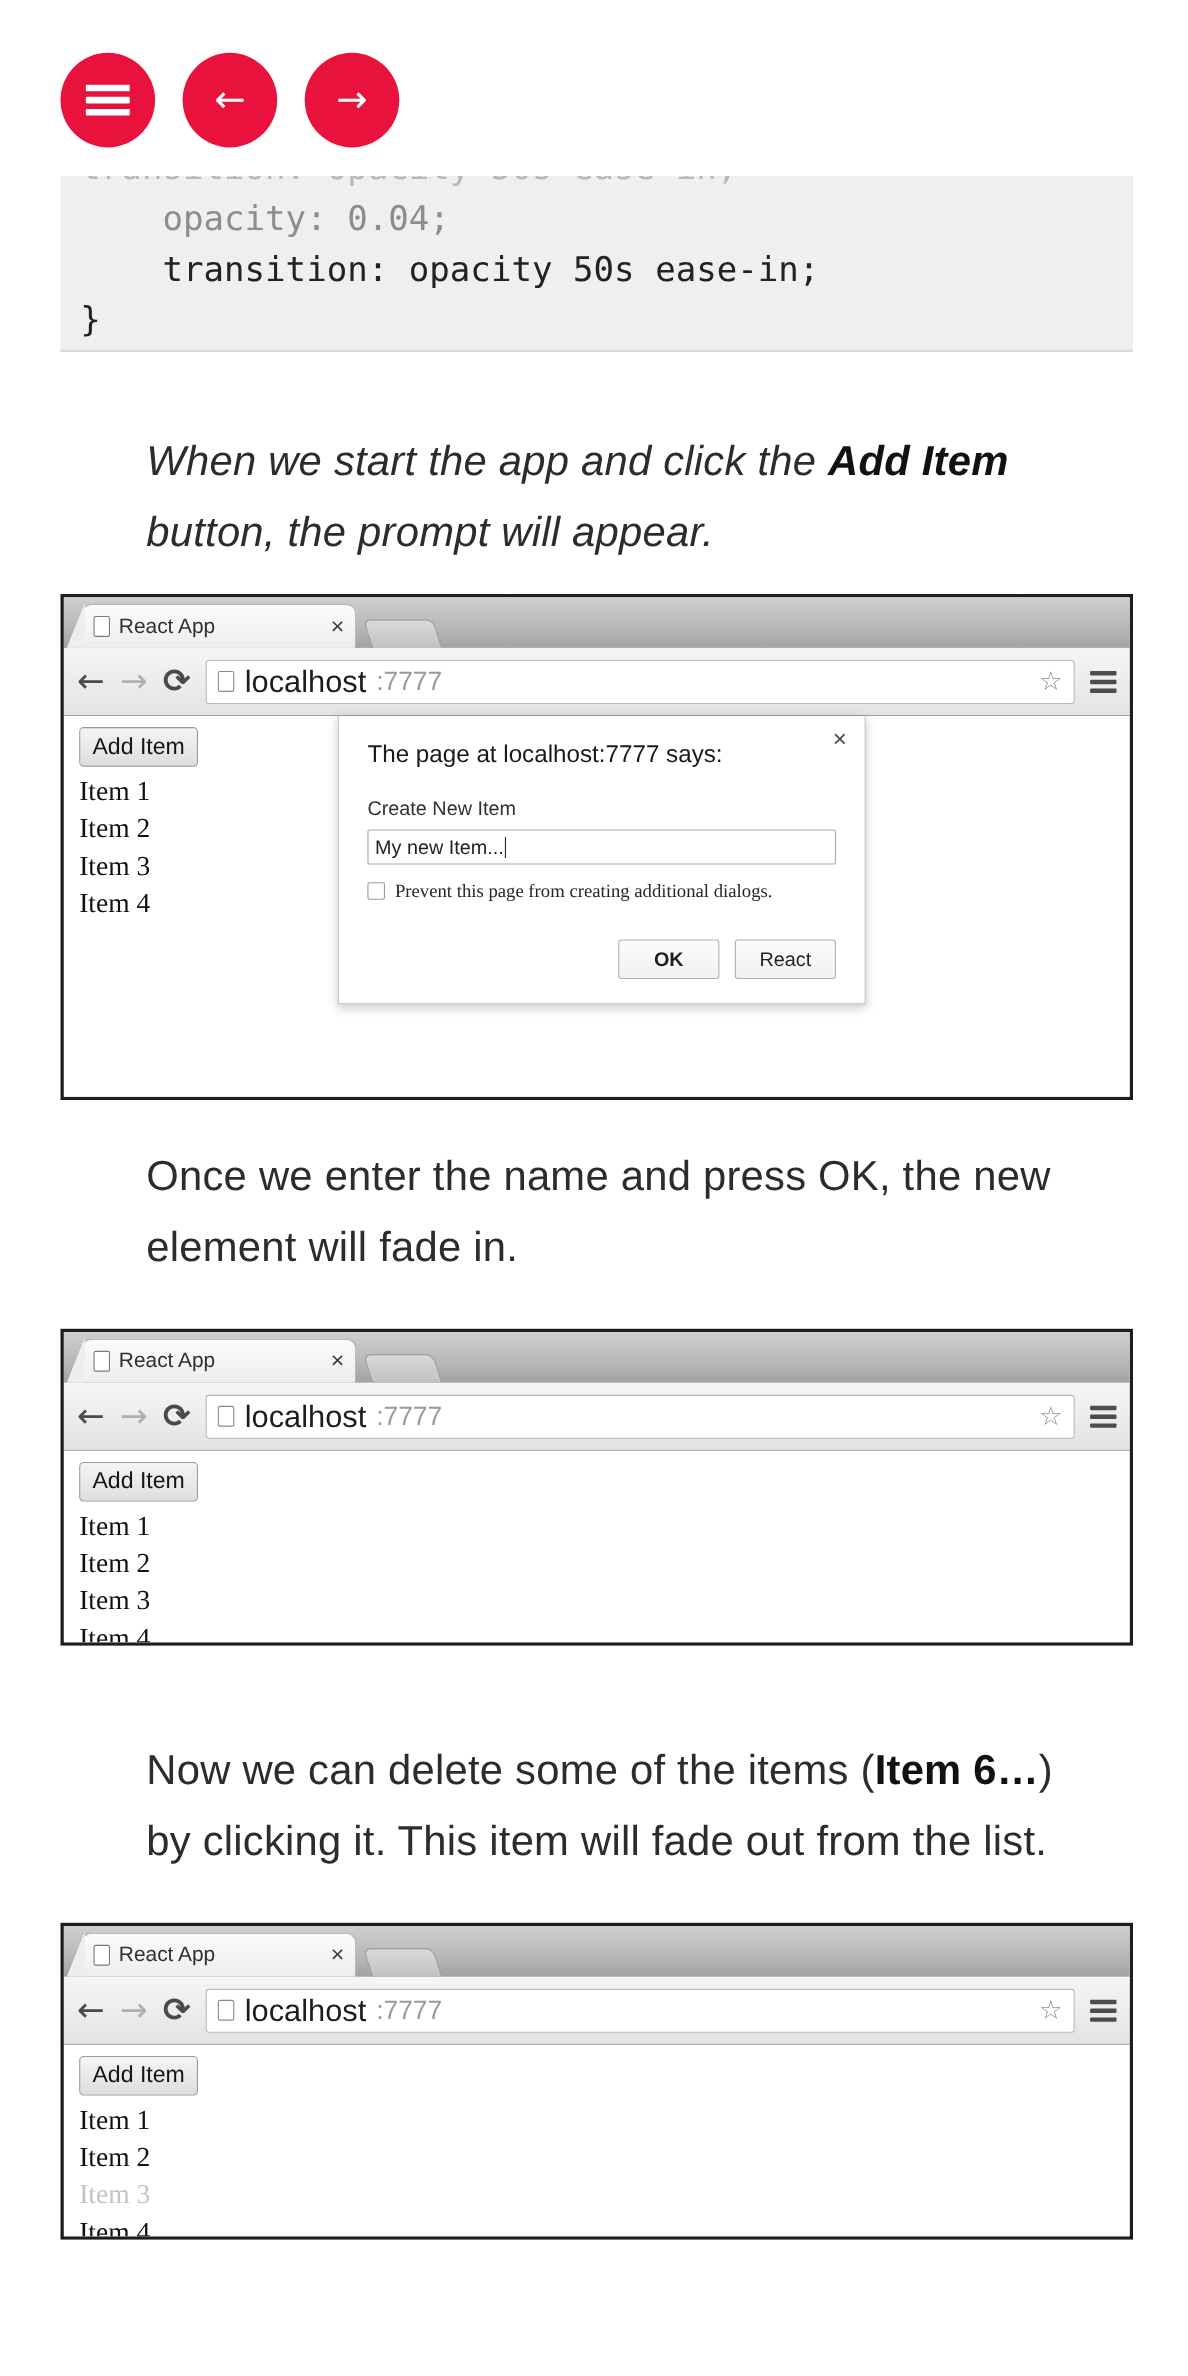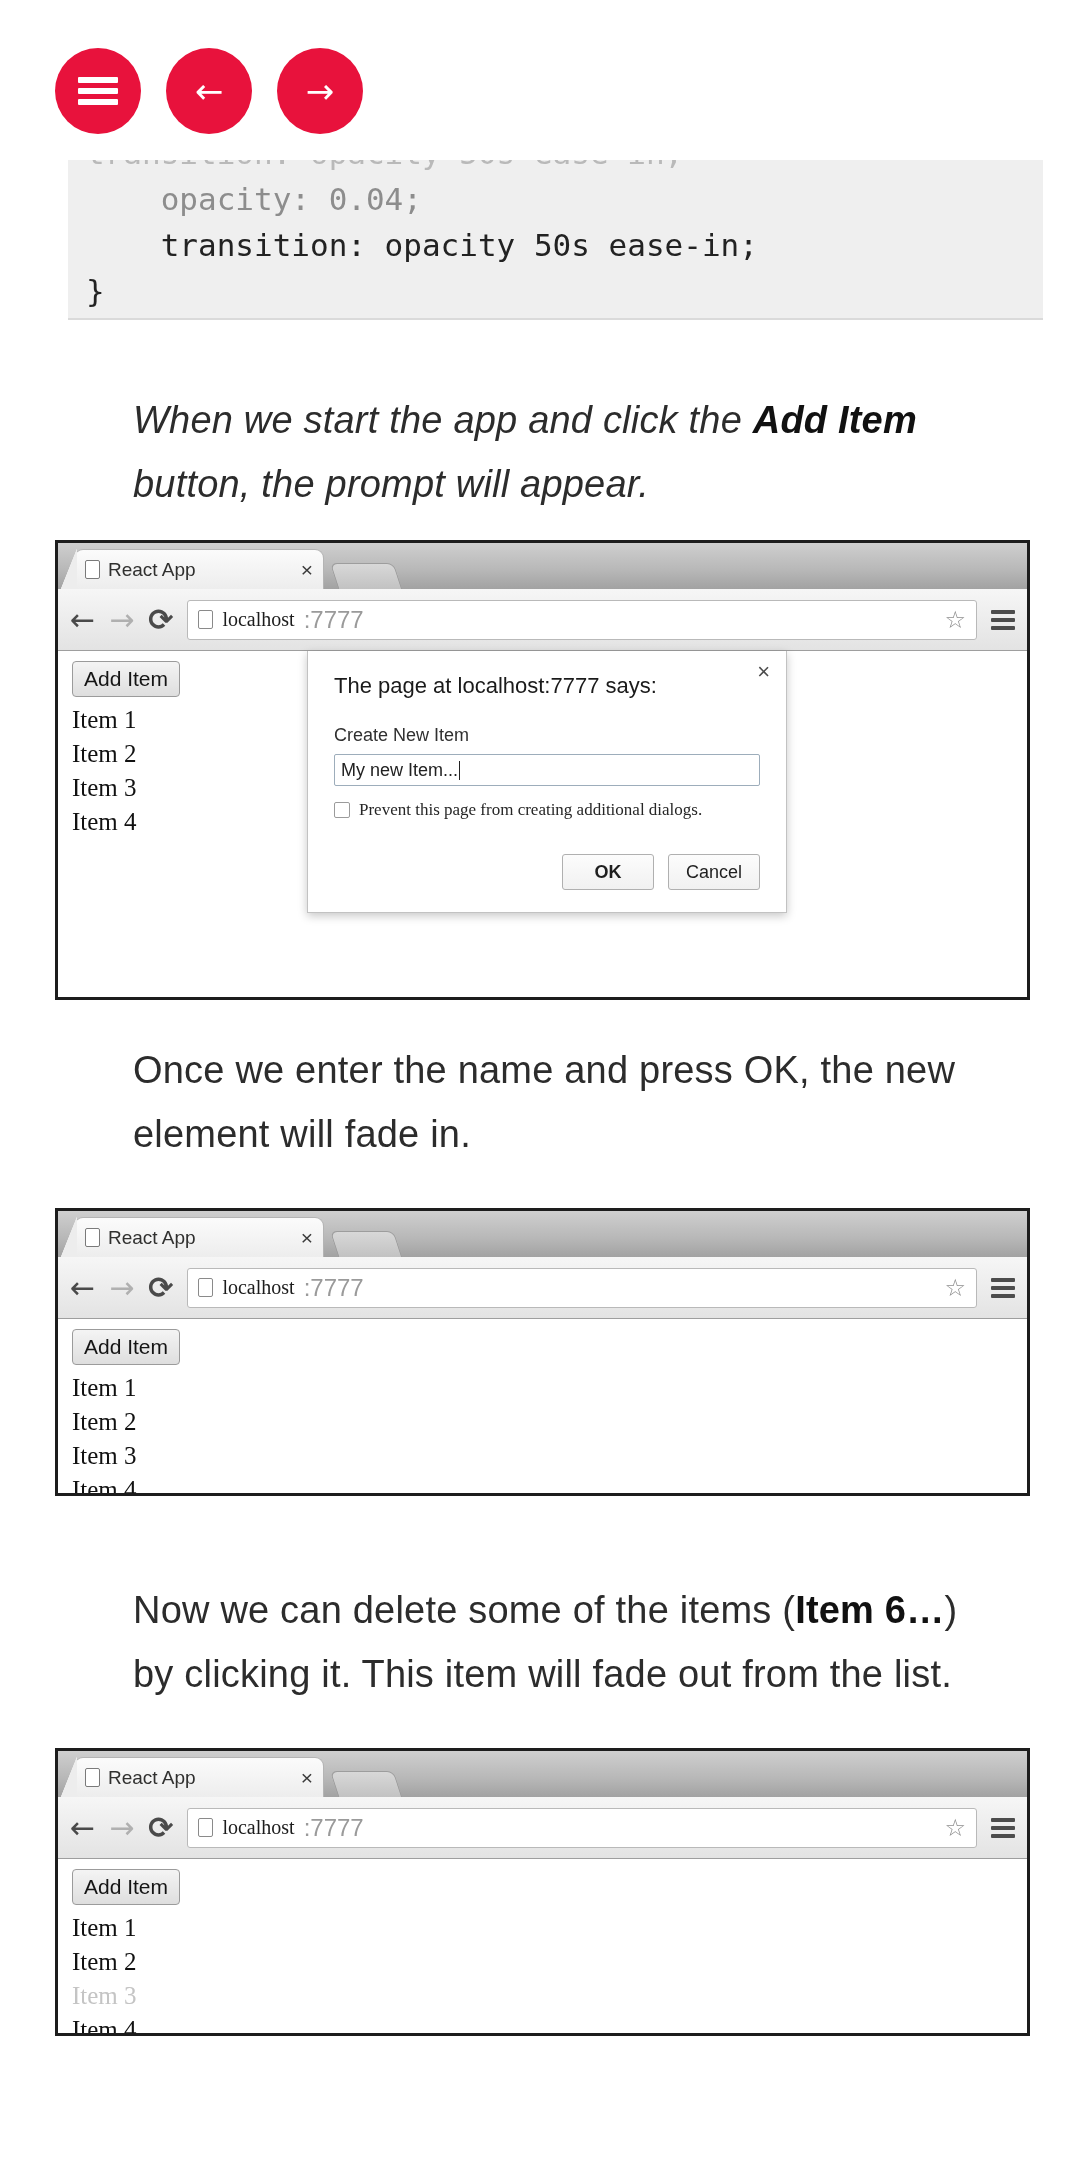--- a/index.html
+++ b/index.html
@@ -63,21 +63,20 @@
   .codeblock {
     position: absolute;
     left: 55px;
     top: 160px;
     width: 975px;
     height: 160px;
     background: #efefef;
     border-bottom: 2px solid #dadada;
     overflow: hidden;
     padding-left: 18px;
-    margin-left: 13px;
   }
   .codeblock .clip {
     position: relative;
     top: -30px;
   }
   .codeblock pre {
     font-family: "DejaVu Sans Mono", "Liberation Mono", monospace;
     font-size: 31px;
     line-height: 46px;
     color: #222;
@@ -220,23 +219,23 @@
   }
   .urlbar .pageicon2 {
     width: 15px;
     height: 19px;
     border: 1.5px solid #8a8a8a;
     border-radius: 2px;
     background: #fff;
     flex: 0 0 auto;
   }
   .urlbar .host {
-    font-size: 20px;
+    font-size: 28px;
     color: #1c1c1c;
-    font-family: Liberation Serif, serif;
+    font-family: Liberation Sans, sans-serif;
   }
   .urlbar .port { font-size: 24px; color: #9a9a9a; }
   .urlbar .star { margin-left: auto; font-size: 24px; color: #8d8d8d; cursor: pointer; }
   .menuicon {
     width: 24px;
     height: 20px;
     display: flex;
     flex-direction: column;
     justify-content: space-between;
     cursor: pointer;
@@ -446,21 +445,21 @@
         <div class="dlg-input">
             <span>My new Item...</span>
             <span class="caret"></span>
           </div>
         <label class="dlg-check">
           <span class="box"></span>
           <span>Prevent this page from creating additional dialogs.</span>
         </label>
         <div class="dlg-actions">
           <button class="dlg-btn primary">OK</button>
-          <button class="dlg-btn">Cancel</button>
+          <button class="dlg-btn">React</button>
         </div>
       </div>
     </div>
   </div>
 
   <p class="para para-2">Once we enter the name and press OK, the new element will fade in.</p>
 
   <div class="browser b2">
     <div class="tabstrip">
       <div class="tab">

